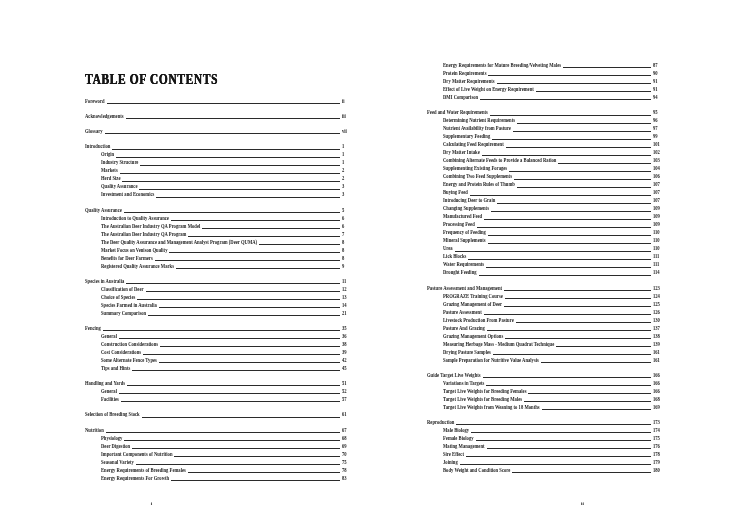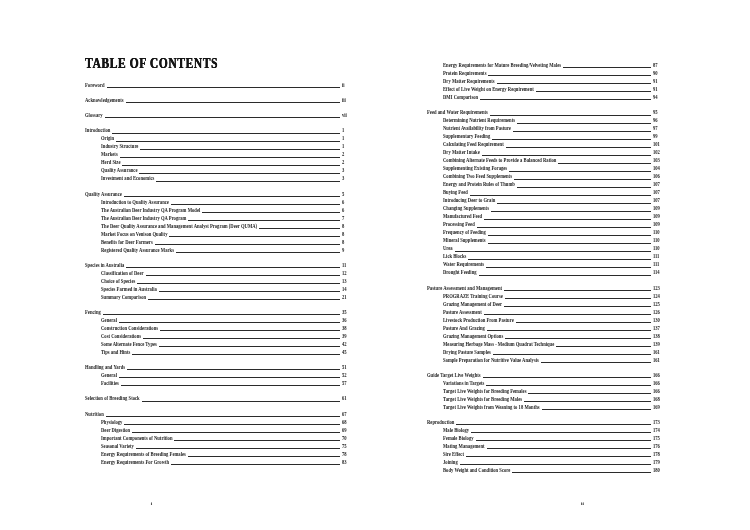--- a/index.html
+++ b/index.html
@@ -29,21 +29,21 @@
   }
   .page-inner {
     position: absolute;
     left: 0;
     right: 0;
     top: 0;
     bottom: 0;
   }
   
   .page.left .page-inner {
-    padding: 56px 22px 0 85px;
+    padding: 72px 22px 0 85px;
   }
   .page.right .page-inner {
     padding: 62px 86px 0 52px;
   }
   h1.toc-title {
     margin: 0 0 12px 0;
     font-family: "Liberation Serif", serif;
     font-size: 11.5px;
     font-weight: bold;
     letter-spacing: 0.6px;

